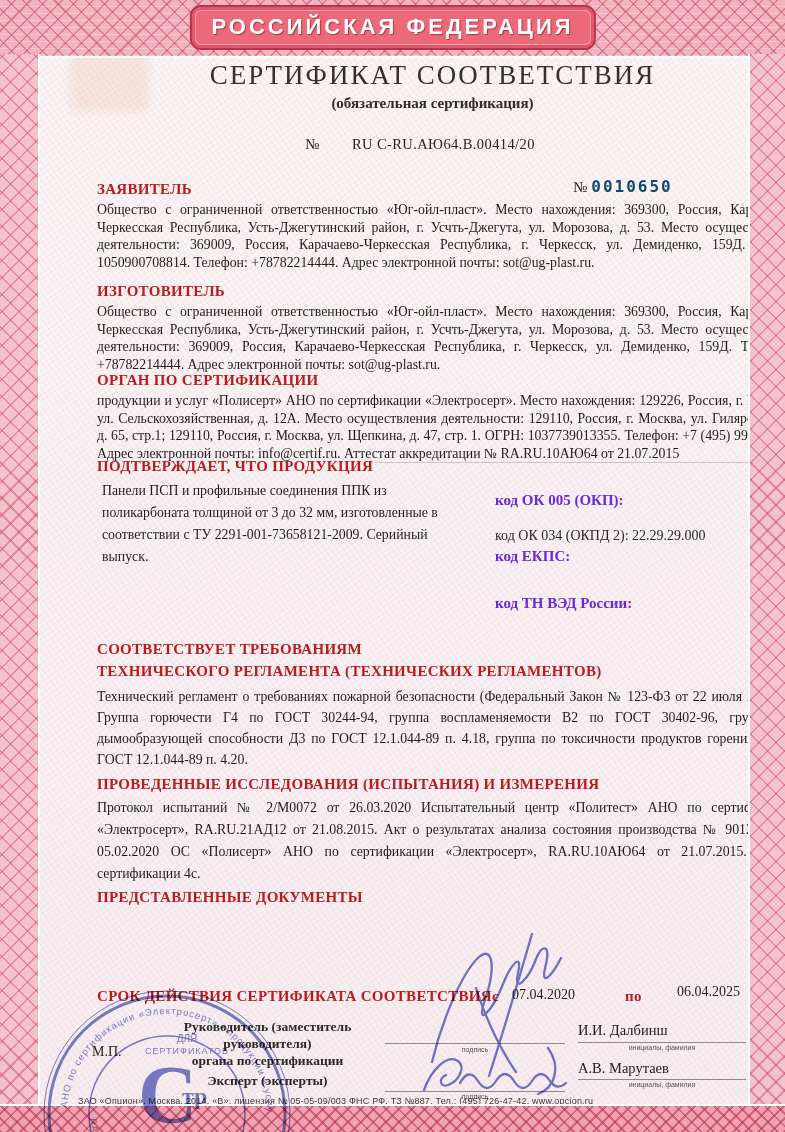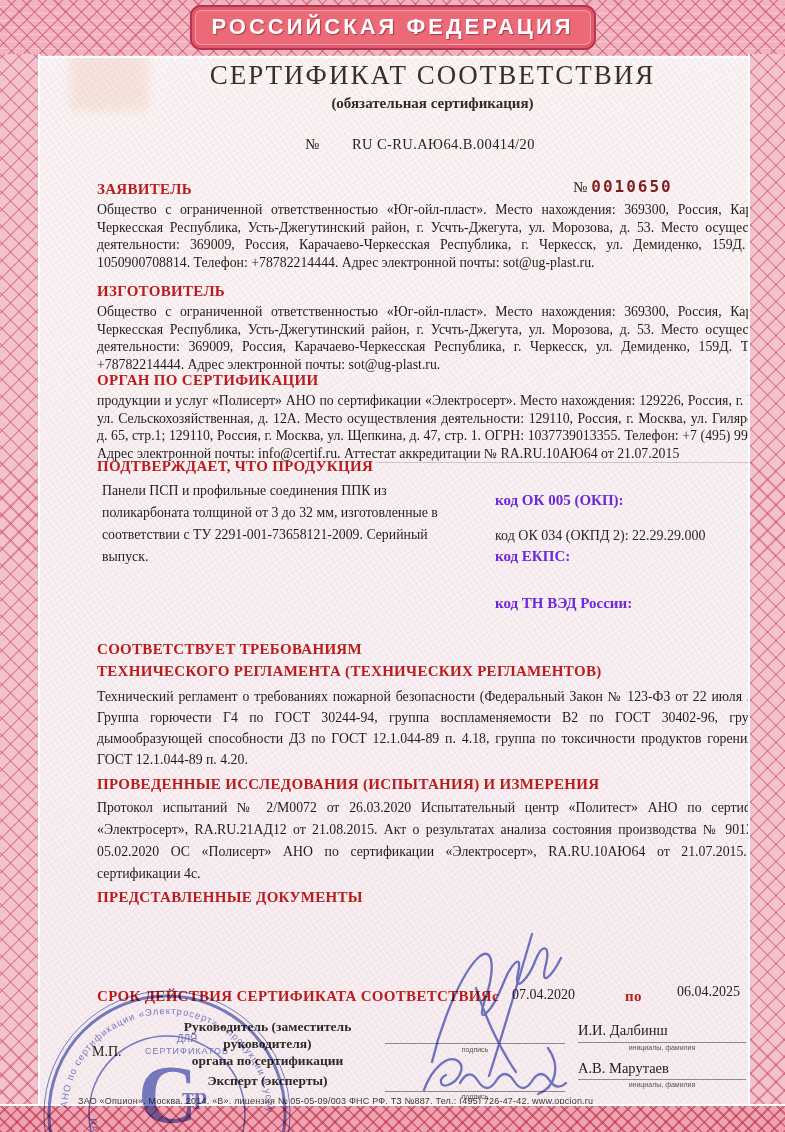--- a/index.html
+++ b/index.html
@@ -62,21 +62,21 @@
     font-family:"Liberation Sans",sans-serif;font-weight:bold;font-size:22px;
     letter-spacing:3px;color:#fff;text-shadow:1px 1px 1px rgba(140,25,45,.65);
   }
   .abs{position:absolute;z-index:2;margin-left:40px;}
   .title{width:785px;text-align:center;top:60px;left:0;font-size:27px;letter-spacing:2px;color:#34312d;}
   .subtitle{width:785px;text-align:center;top:95px;left:0;font-size:15px;font-weight:bold;color:#2e2b28;}
   .h{font-weight:bold;font-size:15px;color:#b91c1c;letter-spacing:.3px;}
   .para{font-size:13.8px;text-align:justify;color:#1f1d1a;}
   .lh17{line-height:17.6px;}.lh21{line-height:21px;}.lh22{line-height:22px;}
   .serialnum{font-family:"DejaVu Sans Mono",monospace;font-weight:bold;font-size:16px;
-    color:#7f1d1d;letter-spacing:2px;}
+    color:#0c4a6e;letter-spacing:2px;}
   .codelabel{font-weight:bold;font-size:15px;color:#6d28d9;}
   .codelight{font-size:14px;color:#2a2724;}
   .thinline{height:1px;background:rgba(170,140,145,.45);}
   .sigline{border-bottom:1px solid #8a8a8a;height:1px;}
   .caption{font-family:"Liberation Sans",sans-serif;font-size:7px;color:#555;text-align:center;}
   .rolelbl{font-size:13.5px;font-weight:bold;color:#2c2926;text-align:center;line-height:17px;}
   .namelbl{font-size:14.5px;color:#22201d;text-align:left;}
   .footer{font-family:"Liberation Sans",sans-serif;font-size:9px;color:#3c3a38;
     width:712px;left:38px;text-align:left;letter-spacing:.2px;}
   .ink{position:absolute;z-index:6;mix-blend-mode:multiply;}

